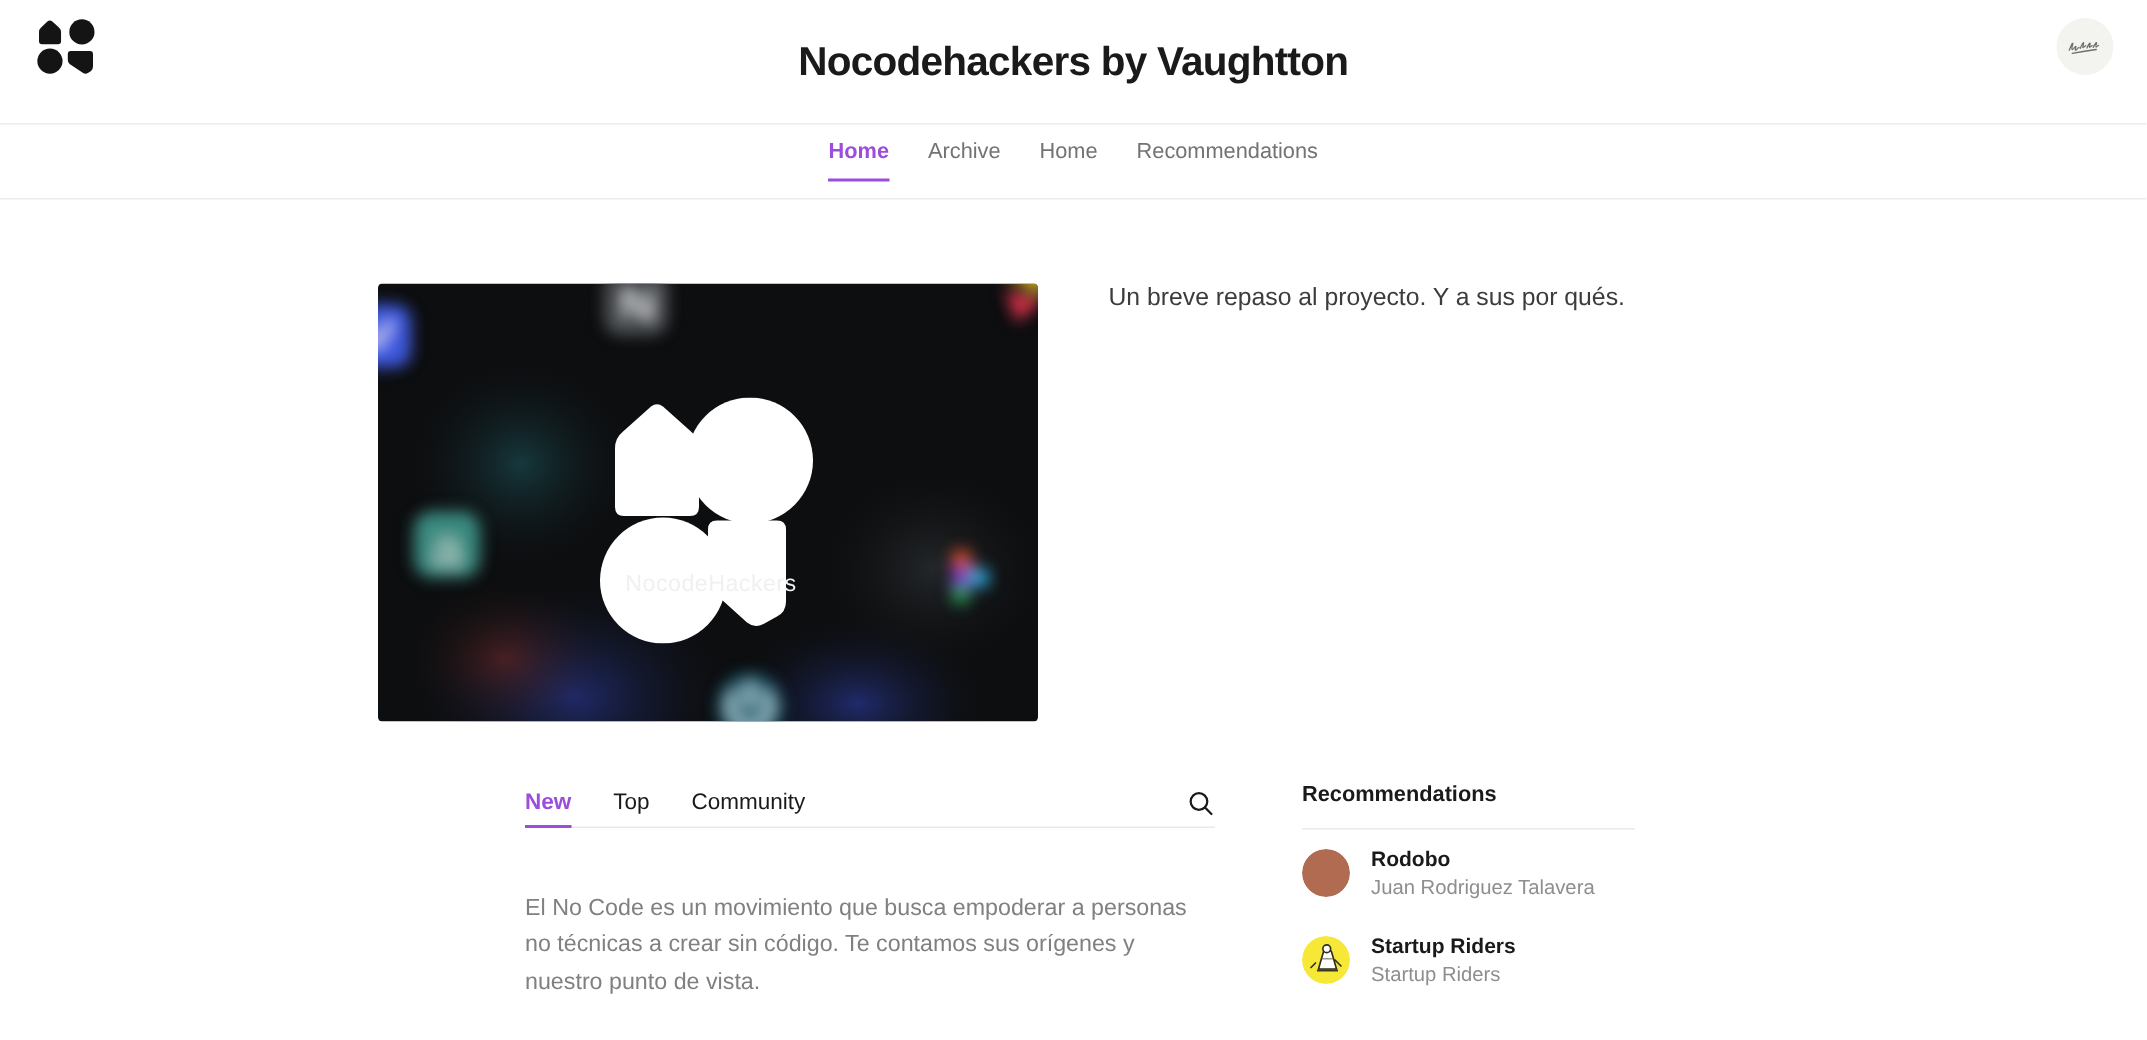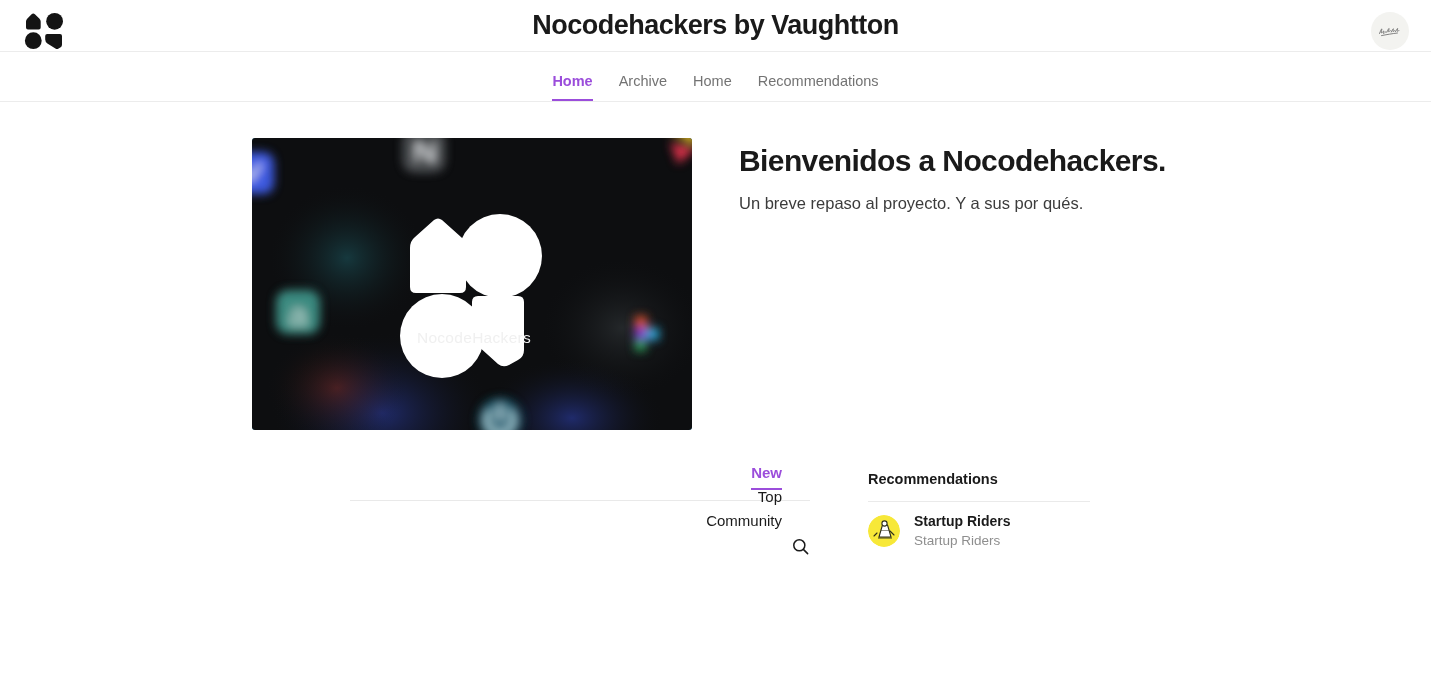--- a/index.html
+++ b/index.html
@@ -8,21 +8,21 @@
     height: 693px;
     background: #ffffff;
     font-family: "Liberation Sans", sans-serif;
     color: #1a1a1a;
     overflow: hidden;
   }
 
   
   .masthead {
     position: relative;
-    height: 52px;
+    height: 83px;
     border-bottom: 1px solid #ececec;
     display: flex;
     align-items: center;
     justify-content: center;
   }
   .logo-mark {
     position: absolute;
     left: 24px;
     top: 11px;
     width: 40px;
@@ -46,21 +46,21 @@
     align-items: center;
     justify-content: center;
     overflow: hidden;
   }
 
   
   .navbar {
     height: 50px;
     border-bottom: 1px solid #ececec;
     display: flex;
-    align-items: flex-end;
+    align-items: center;
     justify-content: center;
     gap: 26px;
     padding-bottom: 0;
   }
   .nav-item {
     font-size: 14.5px;
     color: #737373;
     padding-bottom: 13px;
     position: relative;
     cursor: pointer;
@@ -91,20 +91,21 @@
   }
   .hero-thumb {
     width: 440px;
     height: 292px;
     flex: 0 0 440px;
     border-radius: 3px;
     overflow: hidden;
     position: relative;
     background: #7dd3fc;
     cursor: pointer;
+    margin-top: 20px;
   }
   .hero-thumb svg { display: block; }
   .hero-text { padding-top: 5px; max-width: 480px; }
   .hero-title {
     font-size: 30px;
     font-weight: 700;
     letter-spacing: -0.6px;
     color: #1a1a1a;
     line-height: 1.2;
     cursor: pointer;
@@ -139,21 +140,20 @@
     margin-top: 35px;
     gap: 58px;
   }
   .feed { width: 460px; flex: 0 0 460px; }
   .feed-tabs {
     display: flex;
     align-items: flex-end;
     border-bottom: 1px solid #e9e9e9;
     position: relative;
     height: 36px;
-    flex-direction: column;
   }
   .feed-tab {
     font-size: 15px;
     color: #1a1a1a;
     margin-right: 28px;
     padding-bottom: 9px;
     position: relative;
     cursor: pointer;
     line-height: 1;
   }
@@ -323,48 +323,59 @@
           <circle cx="190" cy="198" r="42" fill="#ffffff"></circle>
           <path d="M226 158 L266 158 Q272 158 272 164 L272 212 Q272 219 266 222 L257 227 Q251 230 246 226 L225 207 Q220 202 220 194 L220 164 Q220 158 226 158 Z" fill="#ffffff"></path>
           <text x="222" y="206" font-family="'Liberation Sans',sans-serif" font-size="15" fill="#ffffff" text-anchor="middle" transform="translate(0,-6)" opacity="0"></text>
         </g>
         <text x="222" y="206" font-family="'Liberation Sans',sans-serif" font-size="15.5" fill="#f2f2f2" text-anchor="middle" letter-spacing="0.4" transform="translate(0,-6)"></text>
         <text x="222" y="205" font-family="'Liberation Sans',sans-serif" font-size="15.5" fill="#f0f0f0" text-anchor="middle" letter-spacing="0.3">NocodeHackers</text>
       </svg>
     </div>
 
     <div class="hero-text">
-      <h1 class="hero-title">Bienvenidos a Nocodehackers.</h1>
       <div class="hero-sub">Un breve repaso al proyecto. Y a sus por qués.</div>
     </div>
   </div>
 
   <div class="lower">
 
     <div class="feed">
       <div class="feed-tabs">
         <div class="feed-tab active">New</div>
         <div class="feed-tab">Top</div>
         <div class="feed-tab">Community</div>
         <div class="search-btn">
           <svg width="19" height="19" viewBox="0 0 24 24" class="ic">
             <circle cx="10.5" cy="10.5" r="7" fill="none" stroke="#1a1a1a" stroke-width="1.9"></circle>
             <path d="M15.6 15.6 L21 21" stroke="#1a1a1a" stroke-width="1.9" stroke-linecap="round"></path>
           </svg>
         </div>
       </div>
 
       <div class="post">
+        <div class="post-sub">El No Code es un movimiento que busca empoderar a personas no técnicas a crear sin código. Te contamos sus orígenes y nuestro punto de vista.</div>
 
       </div>
     </div>
 
     <div class="recs">
       <div class="recs-head">Recommendations</div>
 
+      <div class="rec-row">
+        <span class="rec-av circle">
+          <svg width="32" height="32" viewBox="0 0 32 32" class="ic">
+              <circle cx="16" cy="16" r="16" fill="#b06b50"></circle>
+            </svg>
+        </span>
+        <span>
+          <div class="rec-name">Rodobo</div>
+          <div class="rec-by">Juan Rodriguez Talavera</div>
+        </span>
+      </div>
 
 
       <div class="rec-row">
         <span class="rec-av circle">
           <svg width="32" height="32" viewBox="0 0 32 32" class="ic">
             <circle cx="16" cy="16" r="16" fill="#f7e838"></circle>
             <path d="M10 23 L24 23" stroke="#3a3a20" stroke-width="1.2"></path>
             <path d="M11 22 l2 -7 l8 0 l2 7 Z" fill="#ffffff" stroke="#2e2e1c" stroke-width="1.1" stroke-linejoin="round"></path>
             <path d="M13 15 l1.5 -5 l5 0 l1.5 5" fill="#ffffff" stroke="#2e2e1c" stroke-width="1.1" stroke-linejoin="round"></path>
             <circle cx="16.5" cy="8.5" r="2.6" fill="#ffffff" stroke="#2e2e1c" stroke-width="1.1"></circle>

